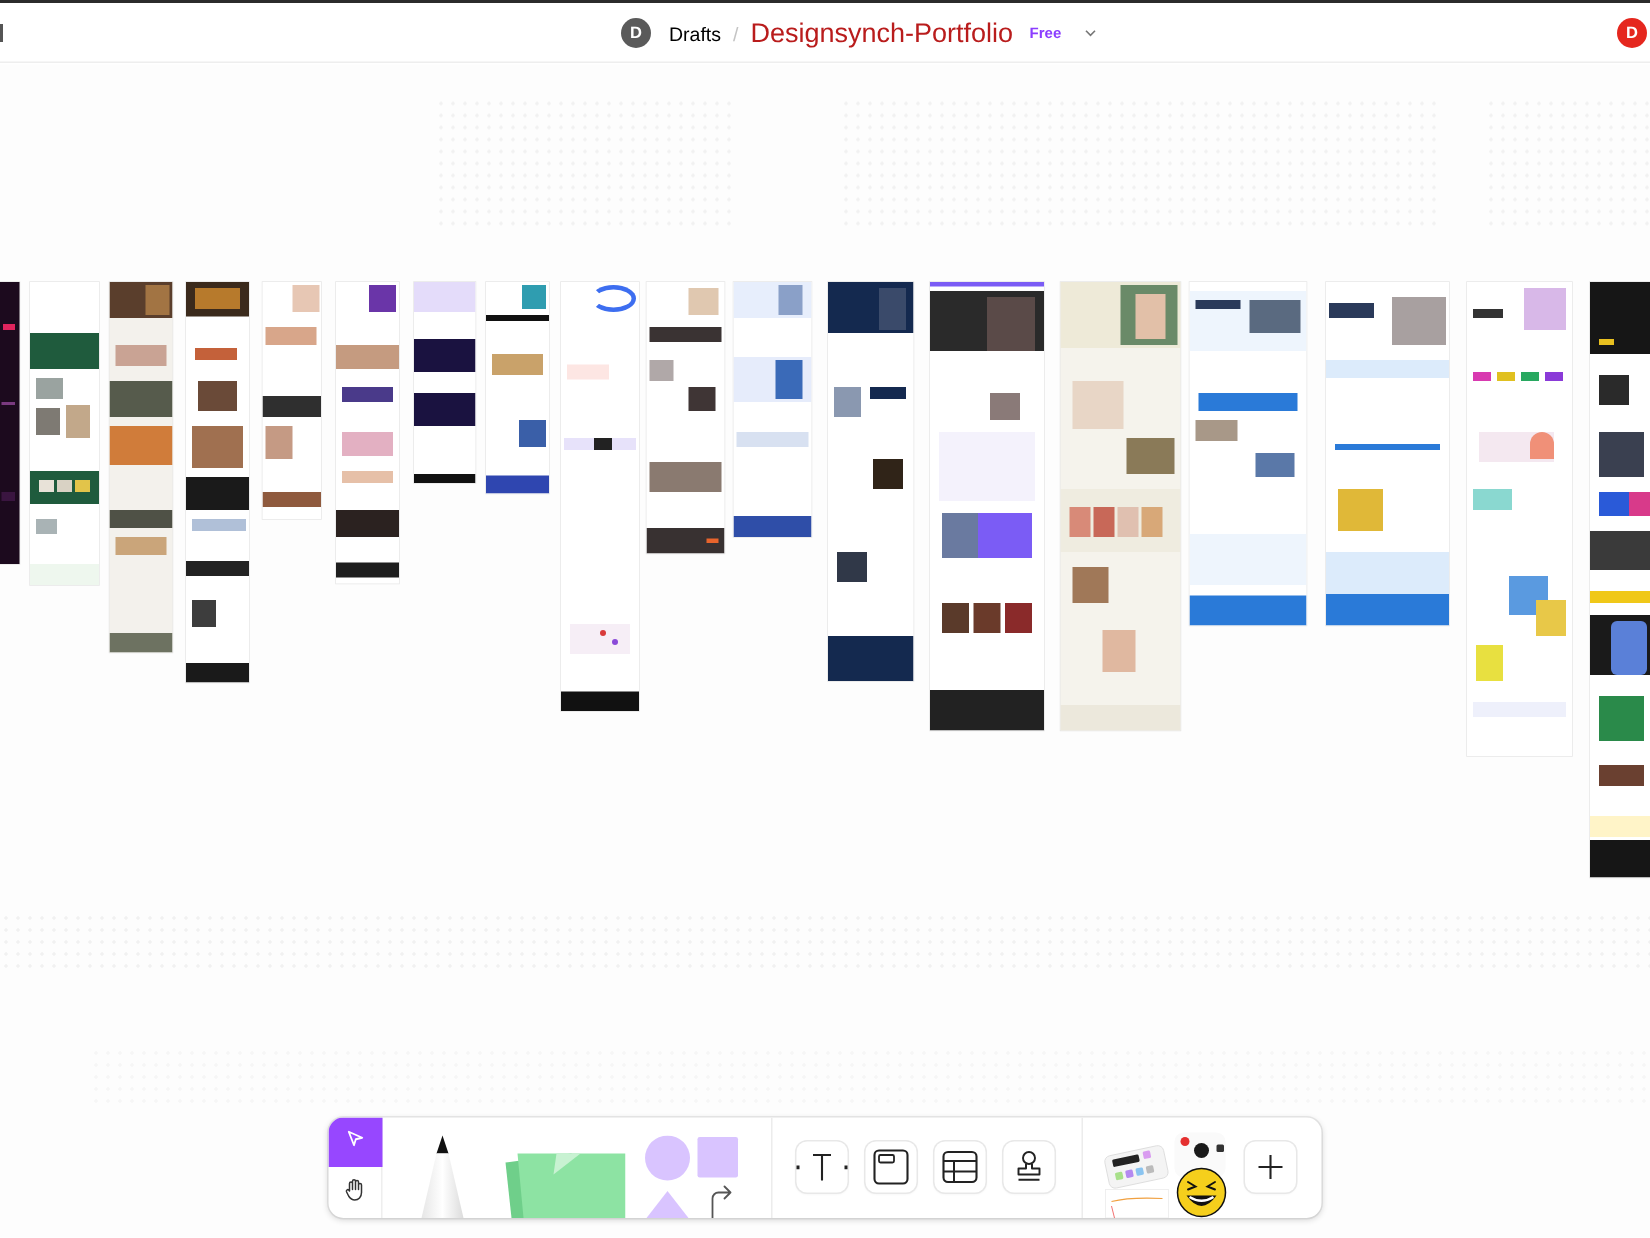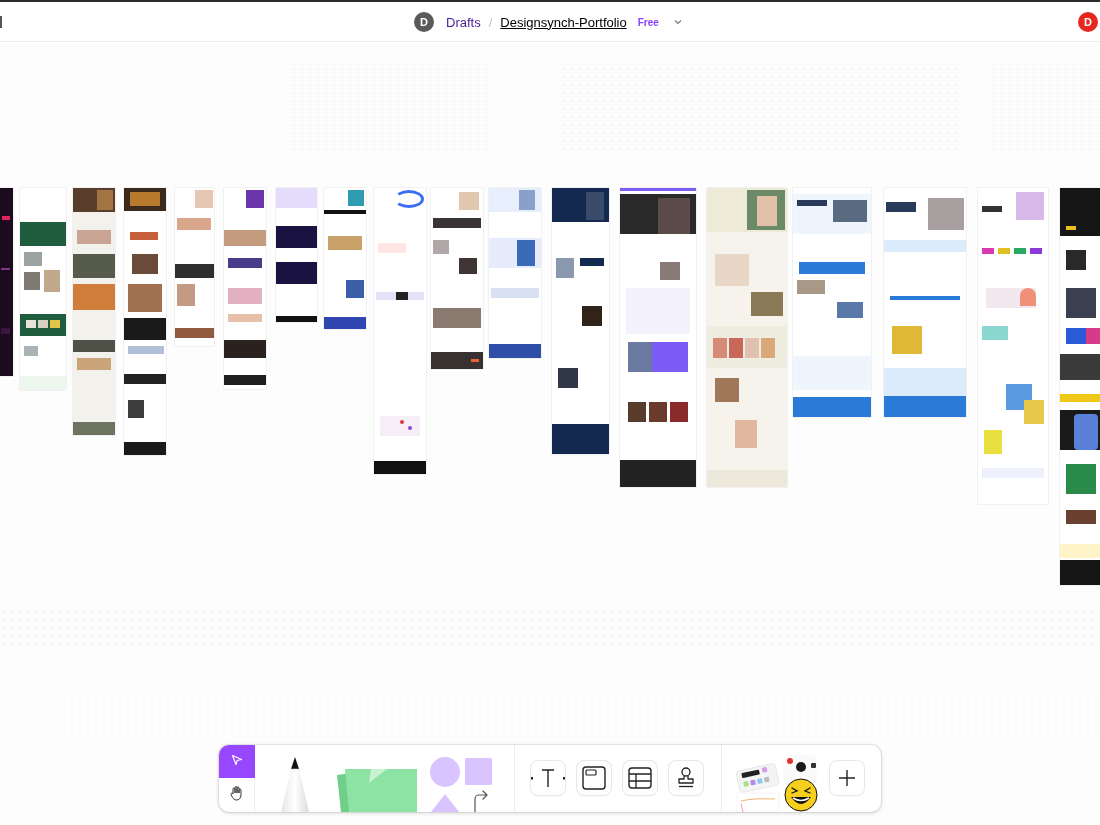--- a/index.html
+++ b/index.html
@@ -2,23 +2,23 @@
 <html><head>
 <meta charset="utf-8">
 <style>
   * { box-sizing: border-box; margin: 0; padding: 0; }
   html, body { width: 1100px; height: 825px; overflow: hidden; background: #ffffff; font-family: "Liberation Sans", sans-serif; }
   .topbar-edge { position: absolute; left: 0; top: 0; width: 1100px; height: 2px; background: #2b2b2b; }
   .header { position: absolute; left: 0; top: 2px; width: 1100px; height: 40px; background: #fff; border-bottom: 1px solid #eeeeee; }
   .left-stub { position: absolute; left: 0; top: 14px; width: 2px; height: 12px; background: #555; }
   .crumbs { position: absolute; left: 414px; top: 8px; height: 24px; display: flex; align-items: center; gap: 0; }
   .avatar-d { width: 20px; height: 20px; border-radius: 50%; background: #5a5a5a; color: #fff; font-size: 11px; font-weight: bold; display: flex; align-items: center; justify-content: center; margin-right: 12px; }
-  .crumb-drafts { font-size: 13px; color: #4c1d95; }
+  .crumb-drafts { font-size: 13px; color: #000000; }
   .crumb-sep { font-size: 13px; color: #c4c4c4; margin: 0 8px; }
-  .crumb-file { font-size: 13px; color: #000000; text-decoration: underline; }
+  .crumb-file { font-size: 18px; color: #b91c1c; }
   .badge-free { font-size: 10px; font-weight: bold; color: #8b3dff; margin-left: 11px; }
   .chev { margin-left: 14px; width: 10px; height: 10px; display: flex; align-items: center; justify-content: center; }
   .user-avatar { position: absolute; right: 2px; top: 10px; width: 20px; height: 20px; border-radius: 50%; background: #e5271e; color: #fff; font-size: 11px; font-weight: bold; display: flex; align-items: center; justify-content: center; }
 
   .canvas { position: absolute; left: 0; top: 43px; width: 1100px; height: 782px; background: #fdfdfd; }
   .dotgrid { position: absolute; background-image: radial-gradient(#eeeeee 1px, transparent 1.2px); background-size: 8px 8px; opacity: 0.8; }
 
   .frame { position: absolute; background: #fff; box-shadow: 0 0 0 0.5px #e6e6e6; overflow: hidden; }
   .blk { position: absolute; }
 

